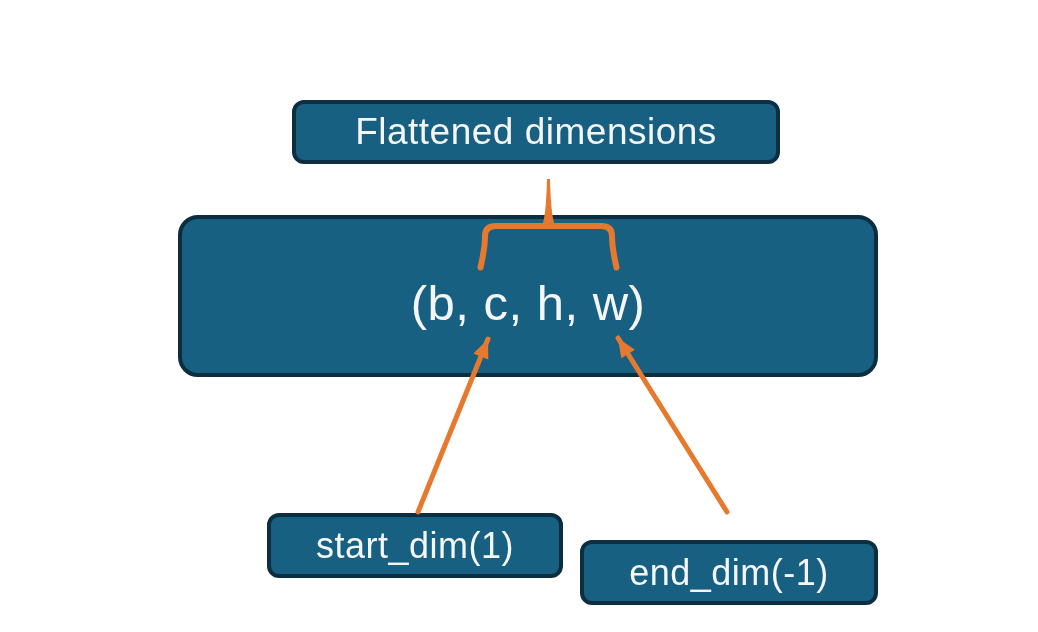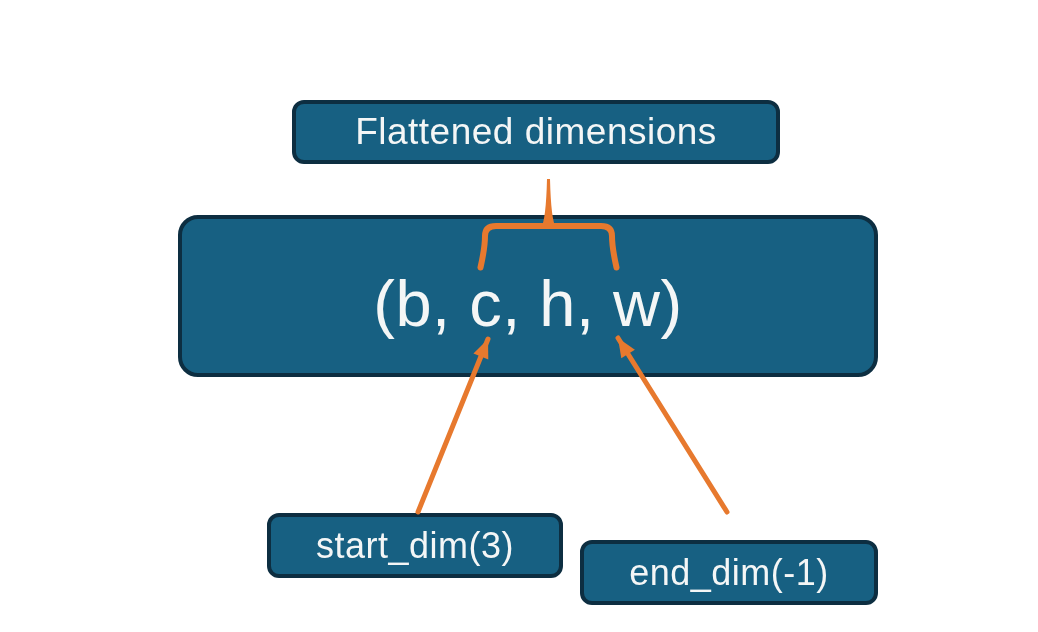--- a/index.html
+++ b/index.html
@@ -33,21 +33,21 @@
   .node-flattened {
     left: 292px; top: 100px;
     width: 488px; height: 64px;
     border-radius: 12px;
     font-size: 37px;
   }
   .node-tensor {
     left: 178px; top: 215px;
     width: 700px; height: 162px;
     border-radius: 20px;
-    font-size: 65px;
+    font-size: 49px;
     padding-top: 14px;
   }
   .node-start-dim {
     left: 267px; top: 513px;
     width: 296px; height: 65px;
     border-radius: 12px;
     font-size: 36px;
   }
   .node-end-dim {
     left: 580px; top: 540px;
@@ -77,21 +77,21 @@
 
   <div class="node node-flattened">
     <span>Flattened dimensions</span>
   </div>
 
   <div class="node node-tensor">
     <span>(b, c, h, w)</span>
   </div>
 
   <div class="node node-start-dim">
-    <span>start_dim(3)</span>
+    <span>start_dim(1)</span>
   </div>
 
   <div class="node node-end-dim">
     <span>end_dim(-1)</span>
   </div>
 
   <svg class="overlay" viewBox="0 0 1038 632" xmlns="http://www.w3.org/2000/svg">
     <defs>
       <marker id="arrowhead" markerUnits="userSpaceOnUse" markerWidth="26" markerHeight="22" refX="20" refY="9" orient="auto">
         <path d="M1,1 L20,9 L1,17 Z" class="connector-fill"></path>

